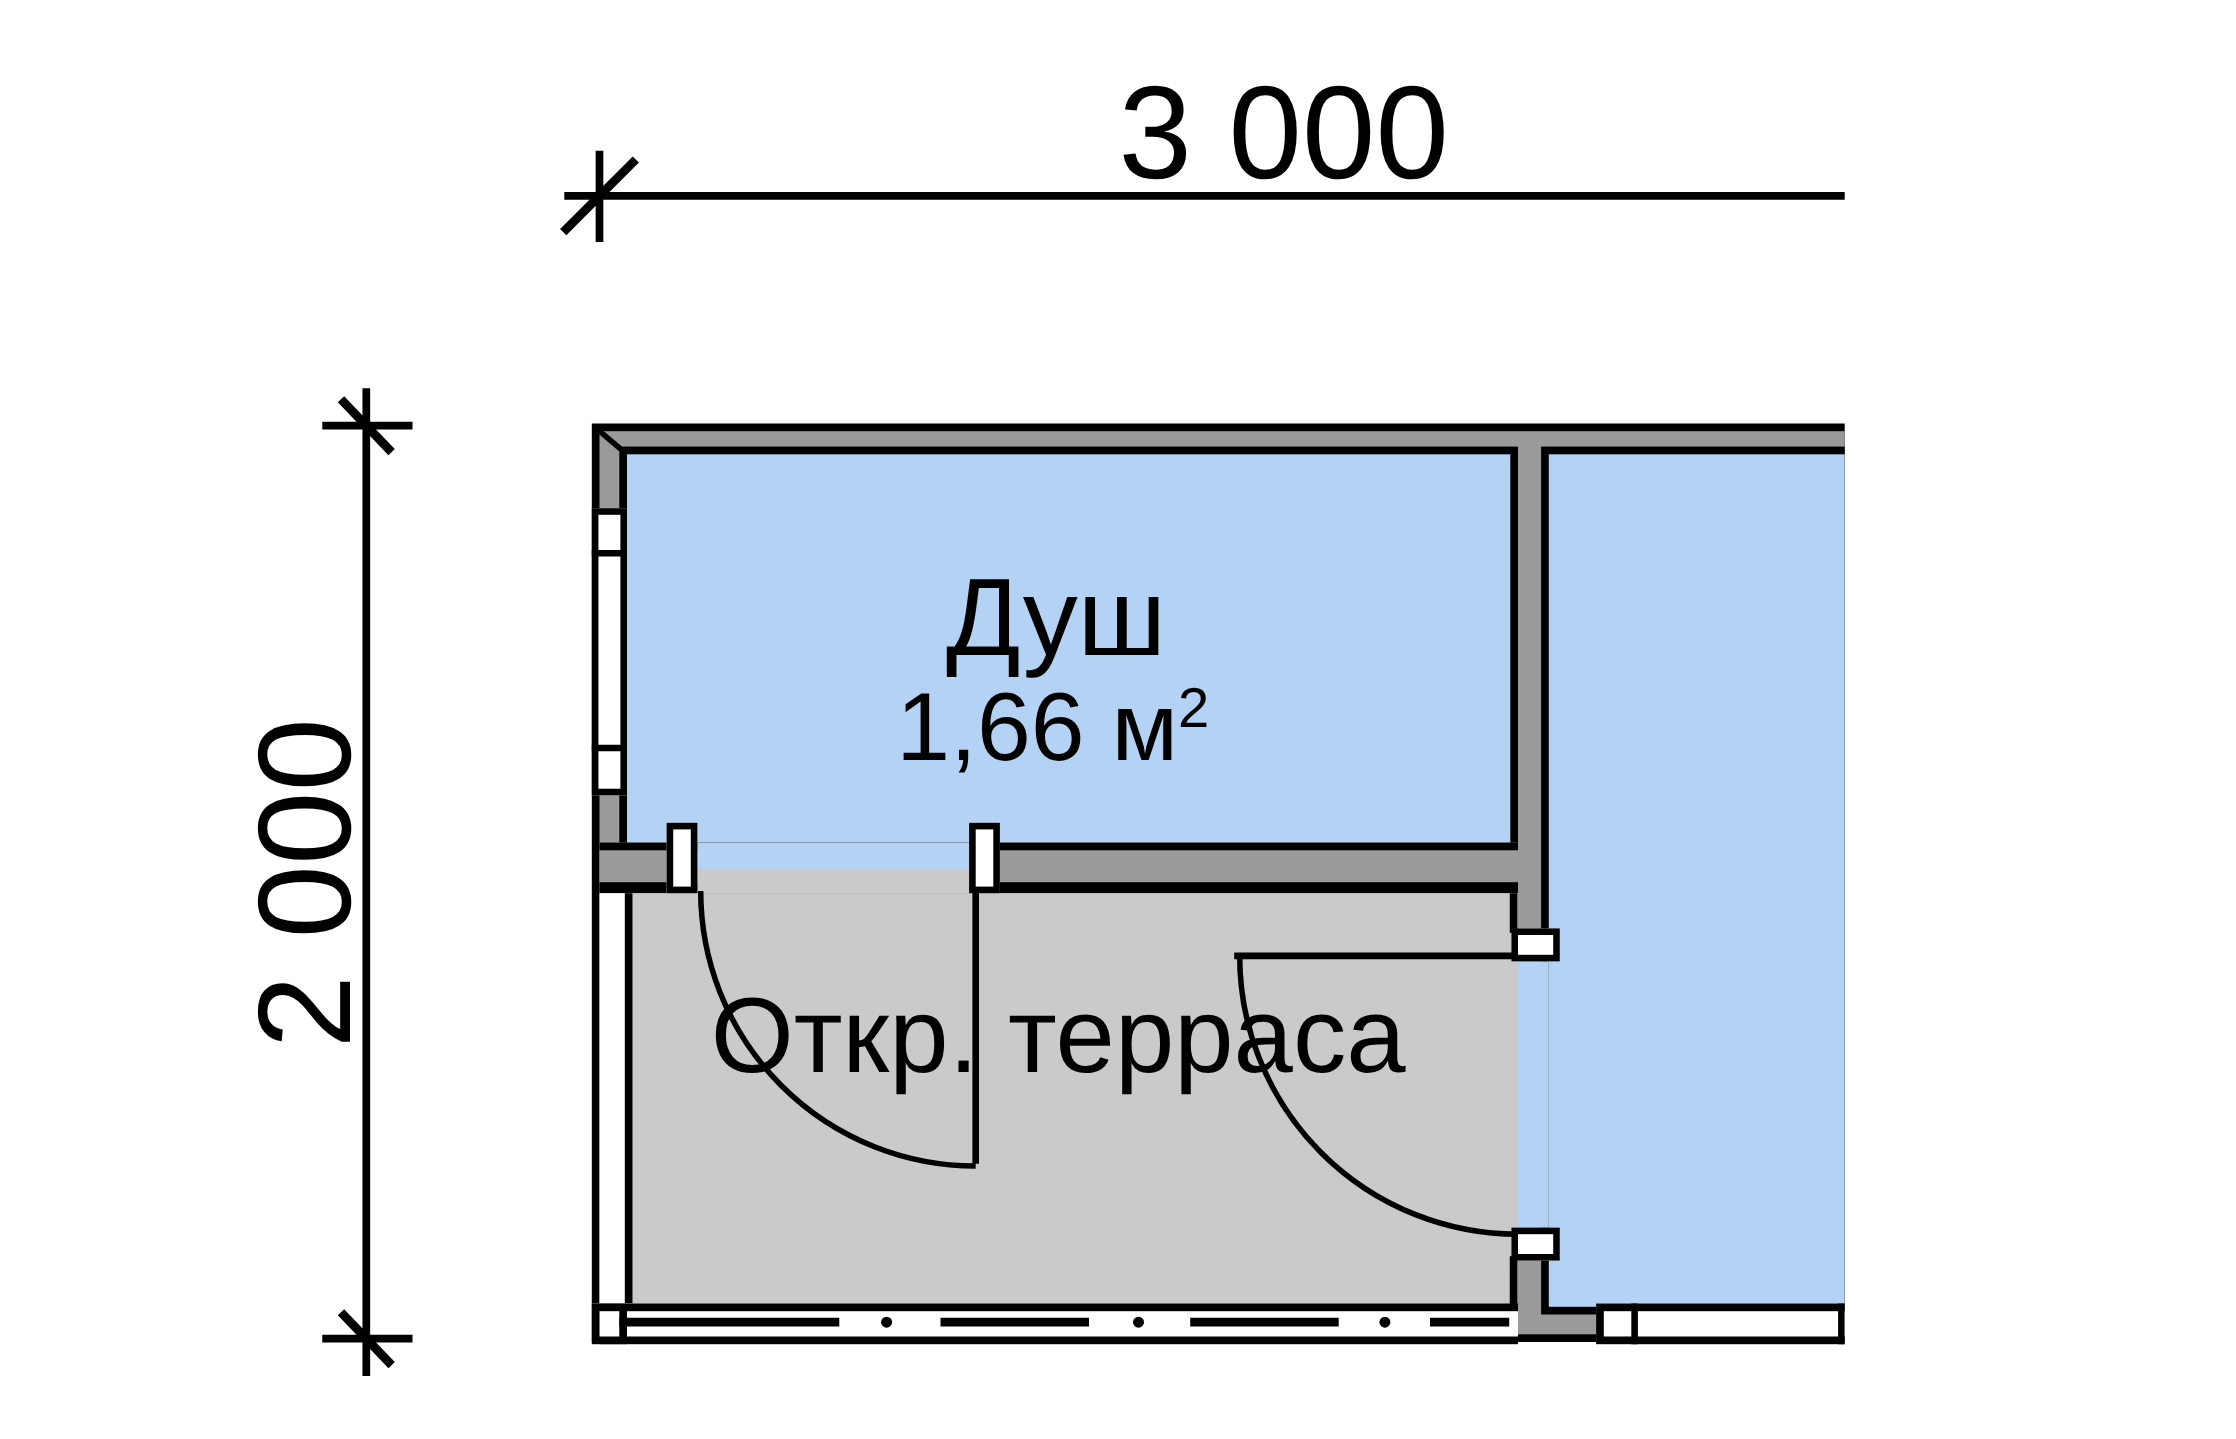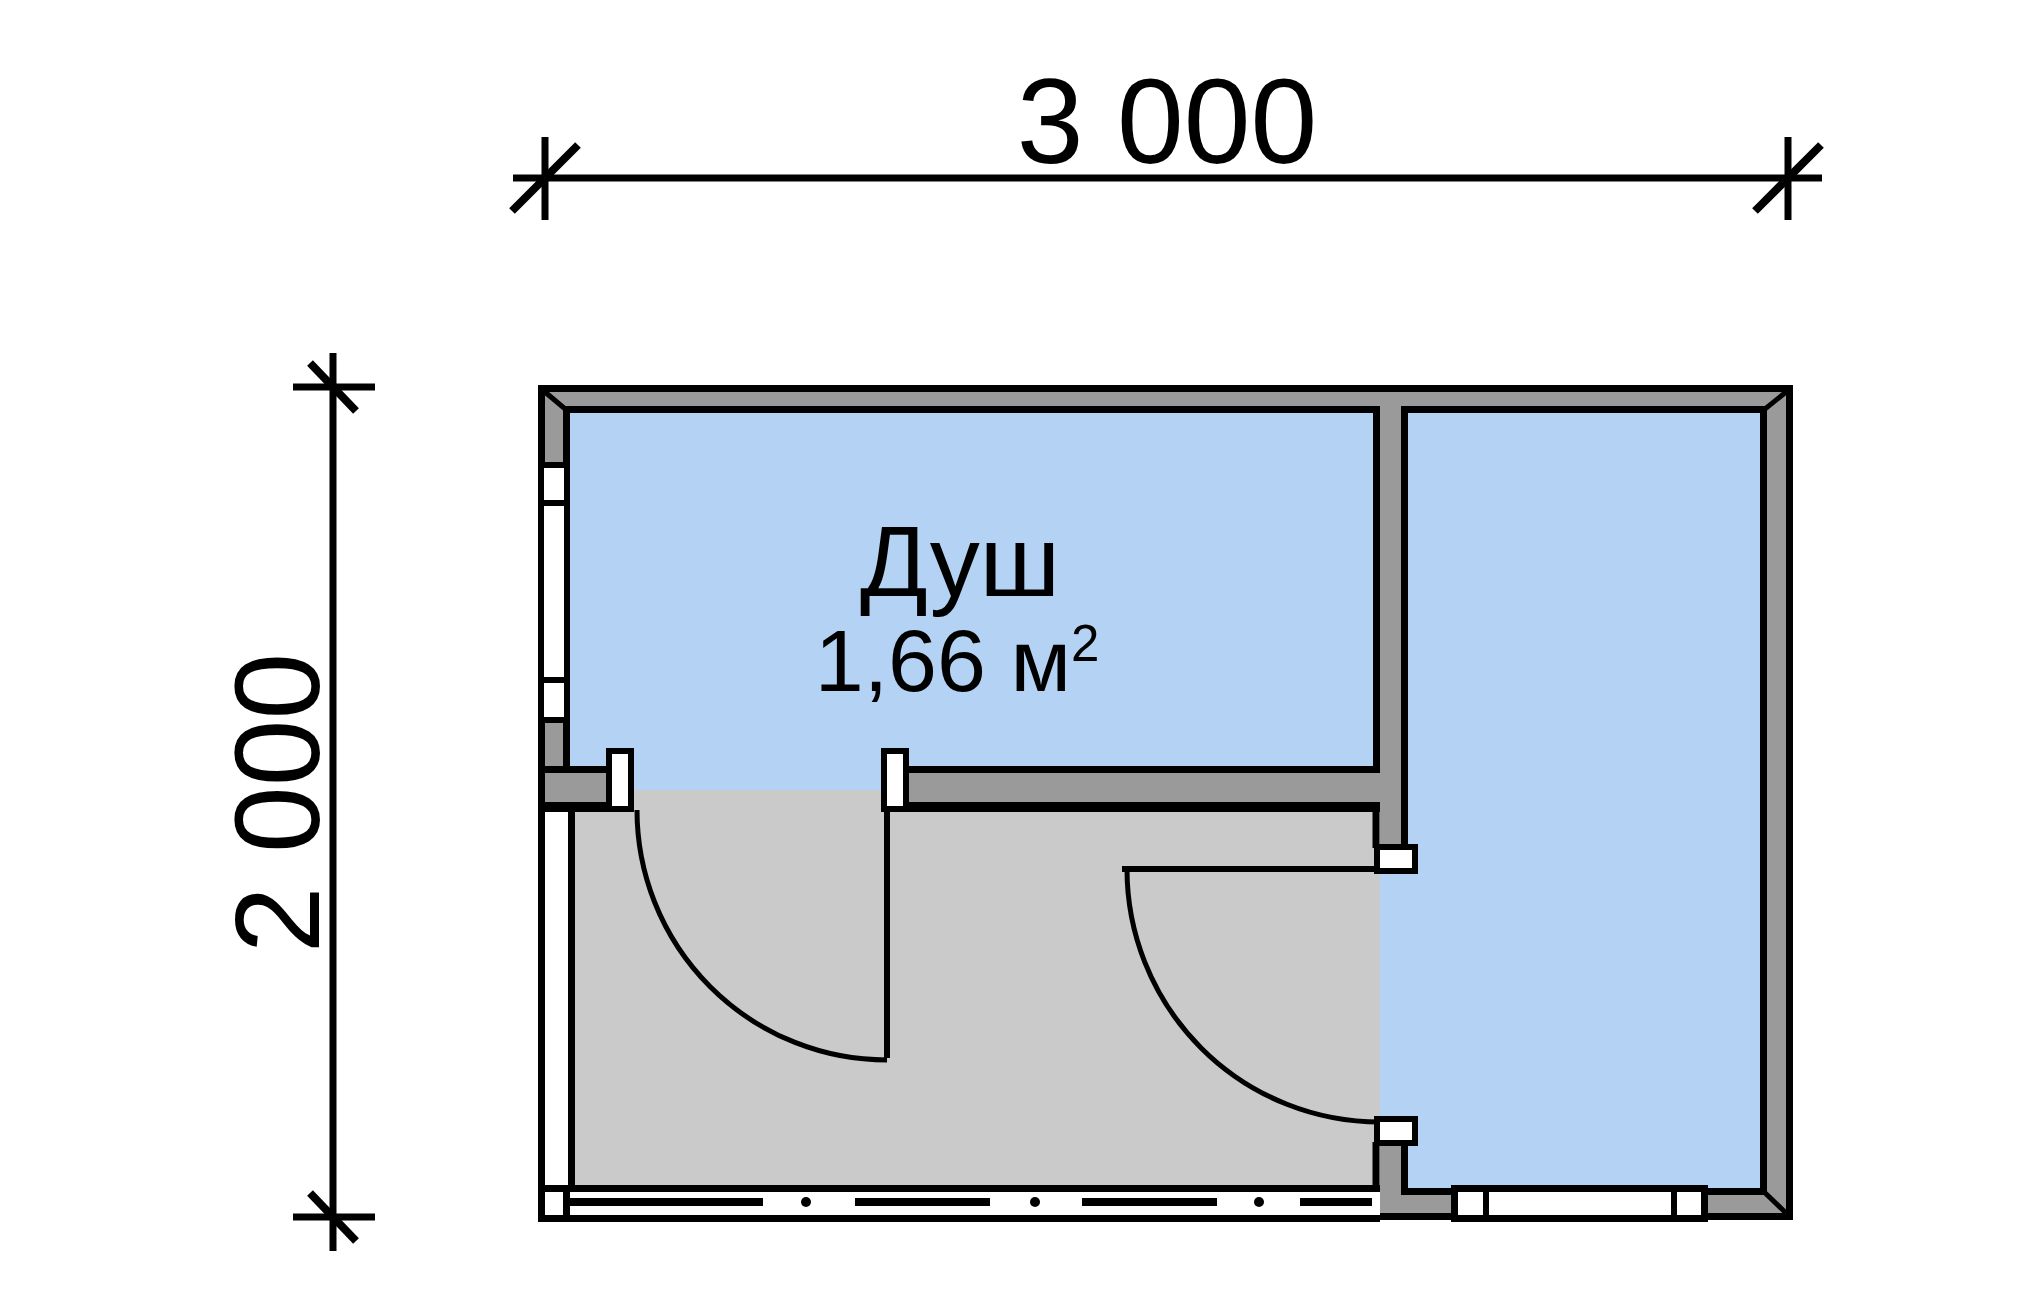--- a/index.html
+++ b/index.html
@@ -1,17 +1,17 @@
 <!DOCTYPE html>
 <html><head>
 <meta charset="utf-8">
 <style>
   html,body{margin:0;padding:0;background:#fff;}
   #canvas{
-    position:relative;width:2033px;height:1308px;background:#ffffff;overflow:hidden;
+    position:relative;width:1677px;height:1308px;background:#ffffff;overflow:hidden;
     font-family:"Liberation Sans","DejaVu Sans",sans-serif;color:#000;
   }
   .abs{position:absolute;box-sizing:border-box;}
   
   .outer-black{left:538px;top:385px;width:1255px;height:835px;background:#000;}
   .wall-gray{left:545px;top:392px;width:1241px;height:821px;background:#9a9a9a;}
   .shower-black{left:563px;top:406px;width:817px;height:370px;background:#000;}
   .shower-blue{left:570px;top:413px;width:803px;height:360px;background:#b4d2f4;}
   .toilet-black{left:1401px;top:406px;width:366px;height:789px;background:#000;}
   .toilet-blue{left:1408px;top:413px;width:352px;height:775px;background:#b4d2f4;}
@@ -126,14 +126,15 @@
     </g>
   </svg>
 
   <div class="lbl dim-top">3 000</div>
   <div class="lbl dim-left">2 000</div>
 
   <div class="lbl name-shower">Душ</div>
   <div class="lbl area-shower"><span>1,66 м</span><span class="sup">2</span></div>
 
 
+  <div class="lbl name-terrace">Откр. терраса</div>
 
 </div>
 
 </body></html>

